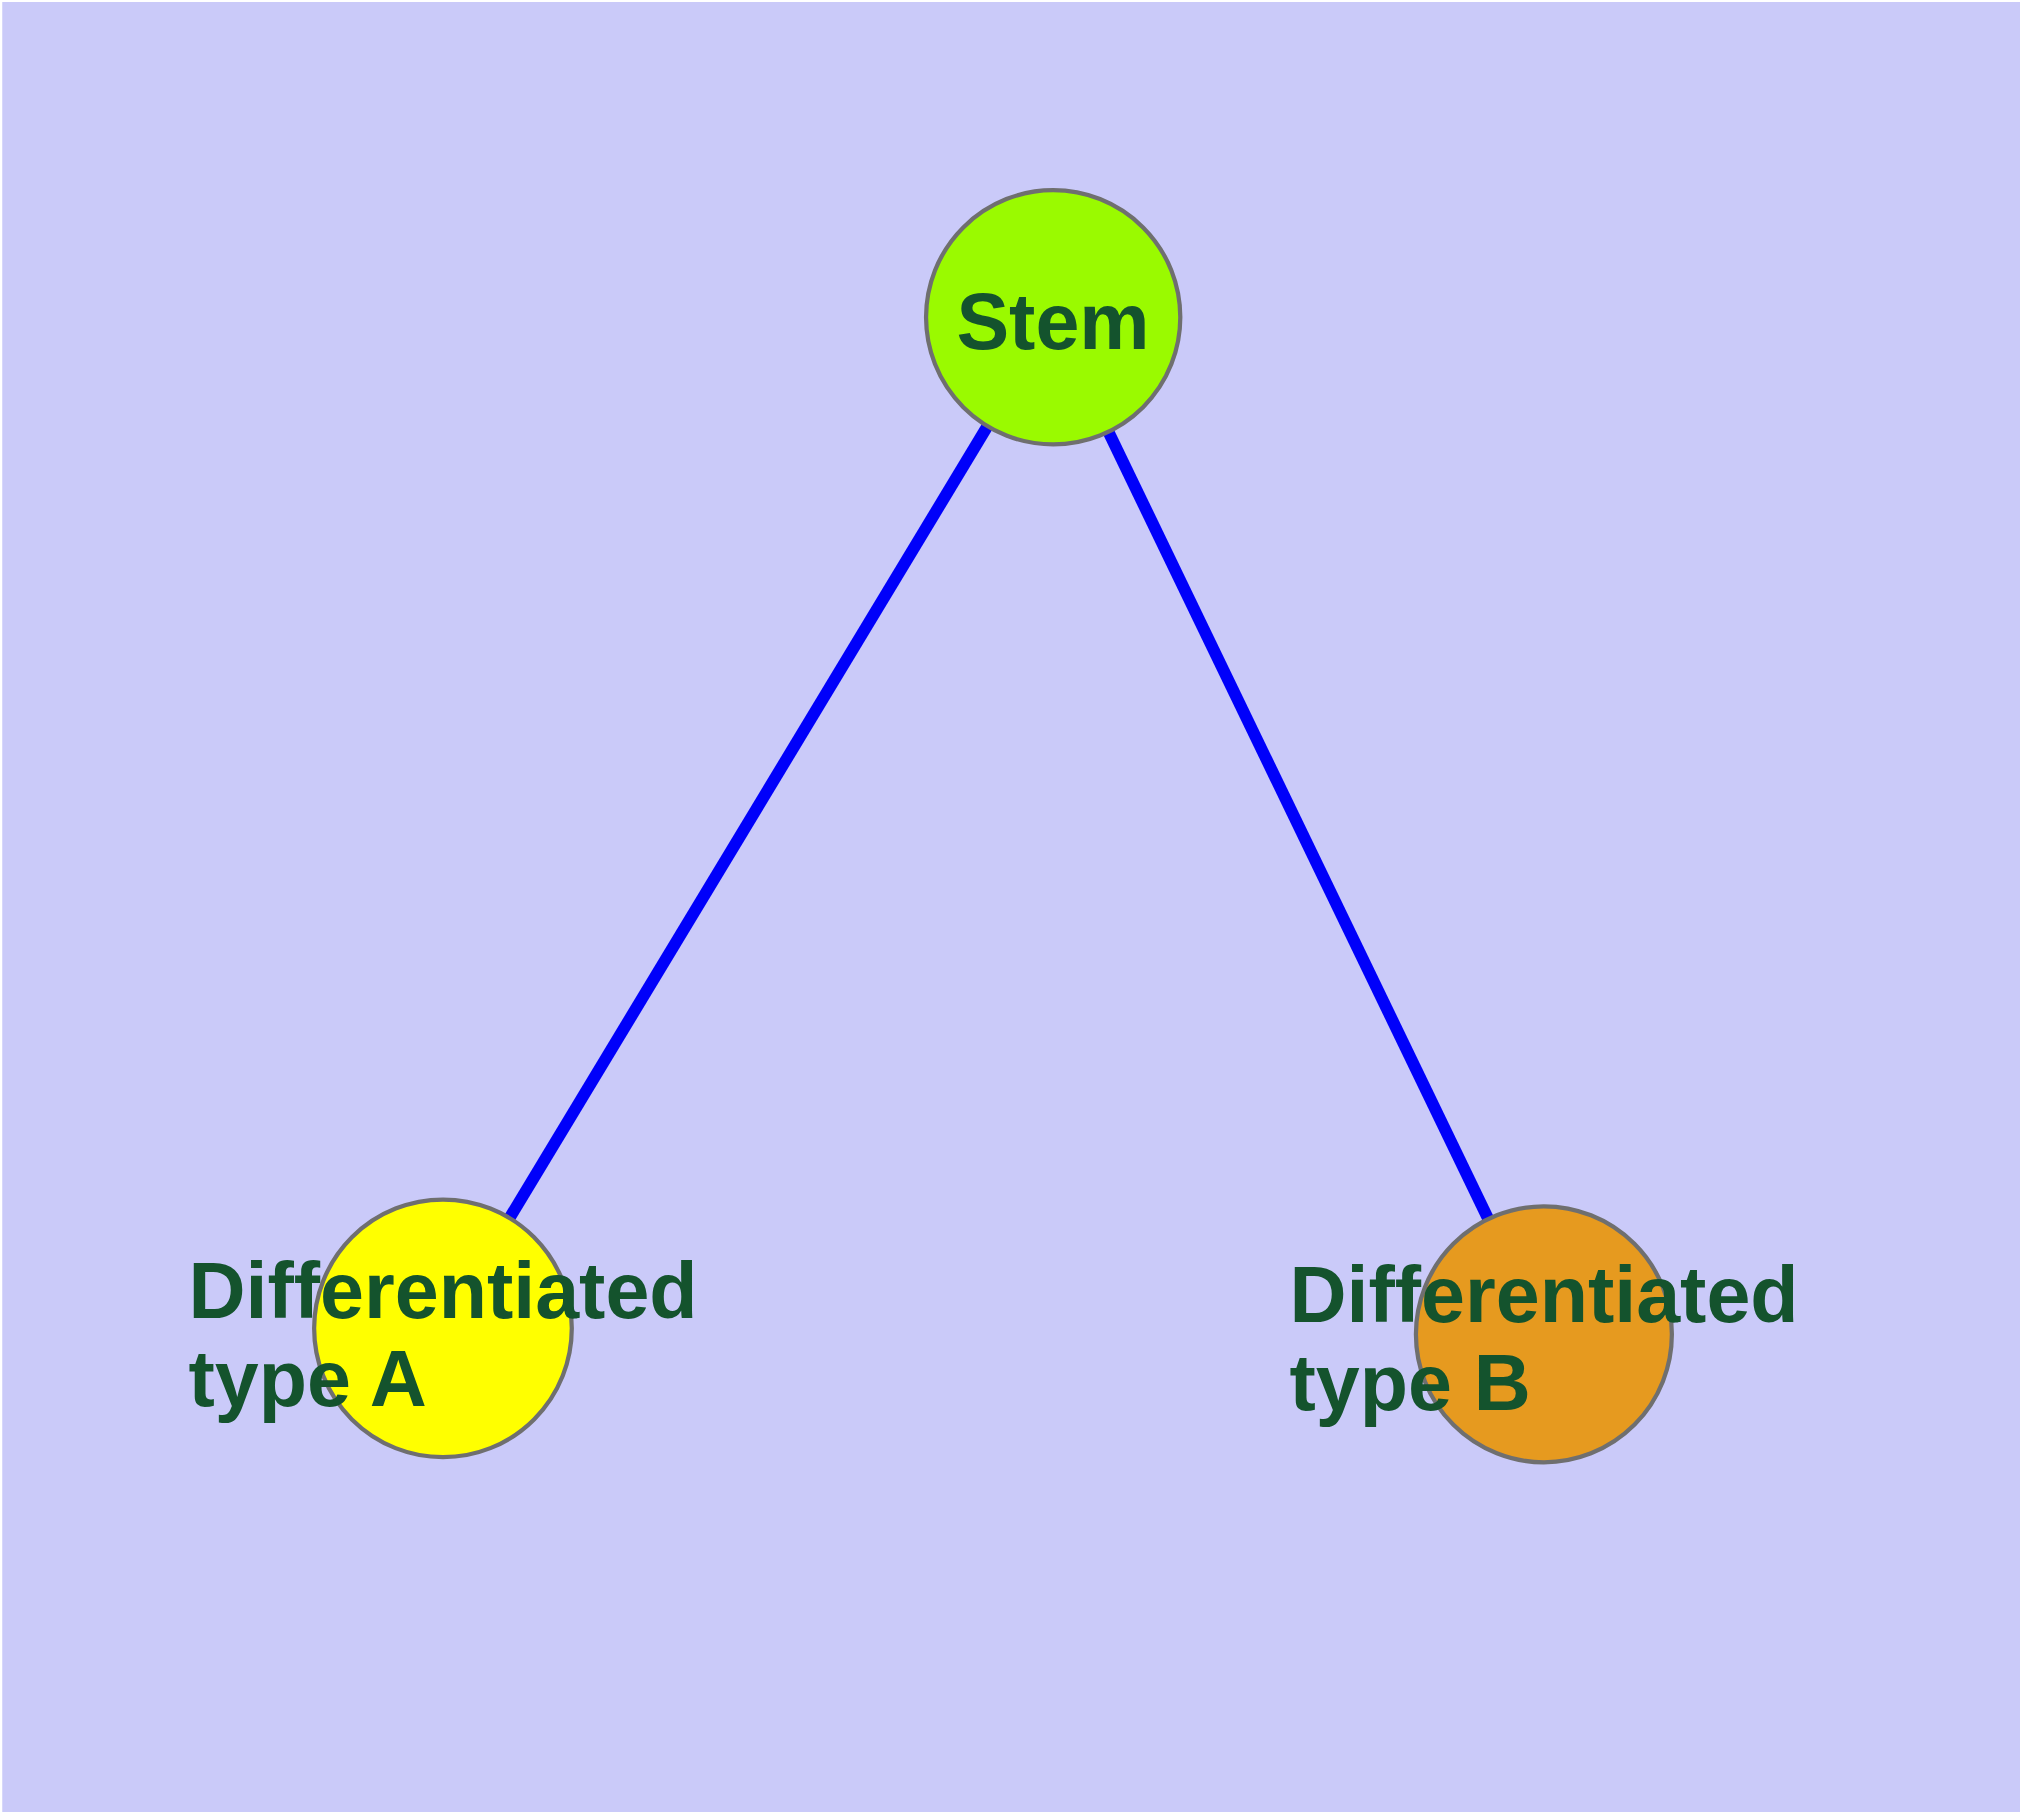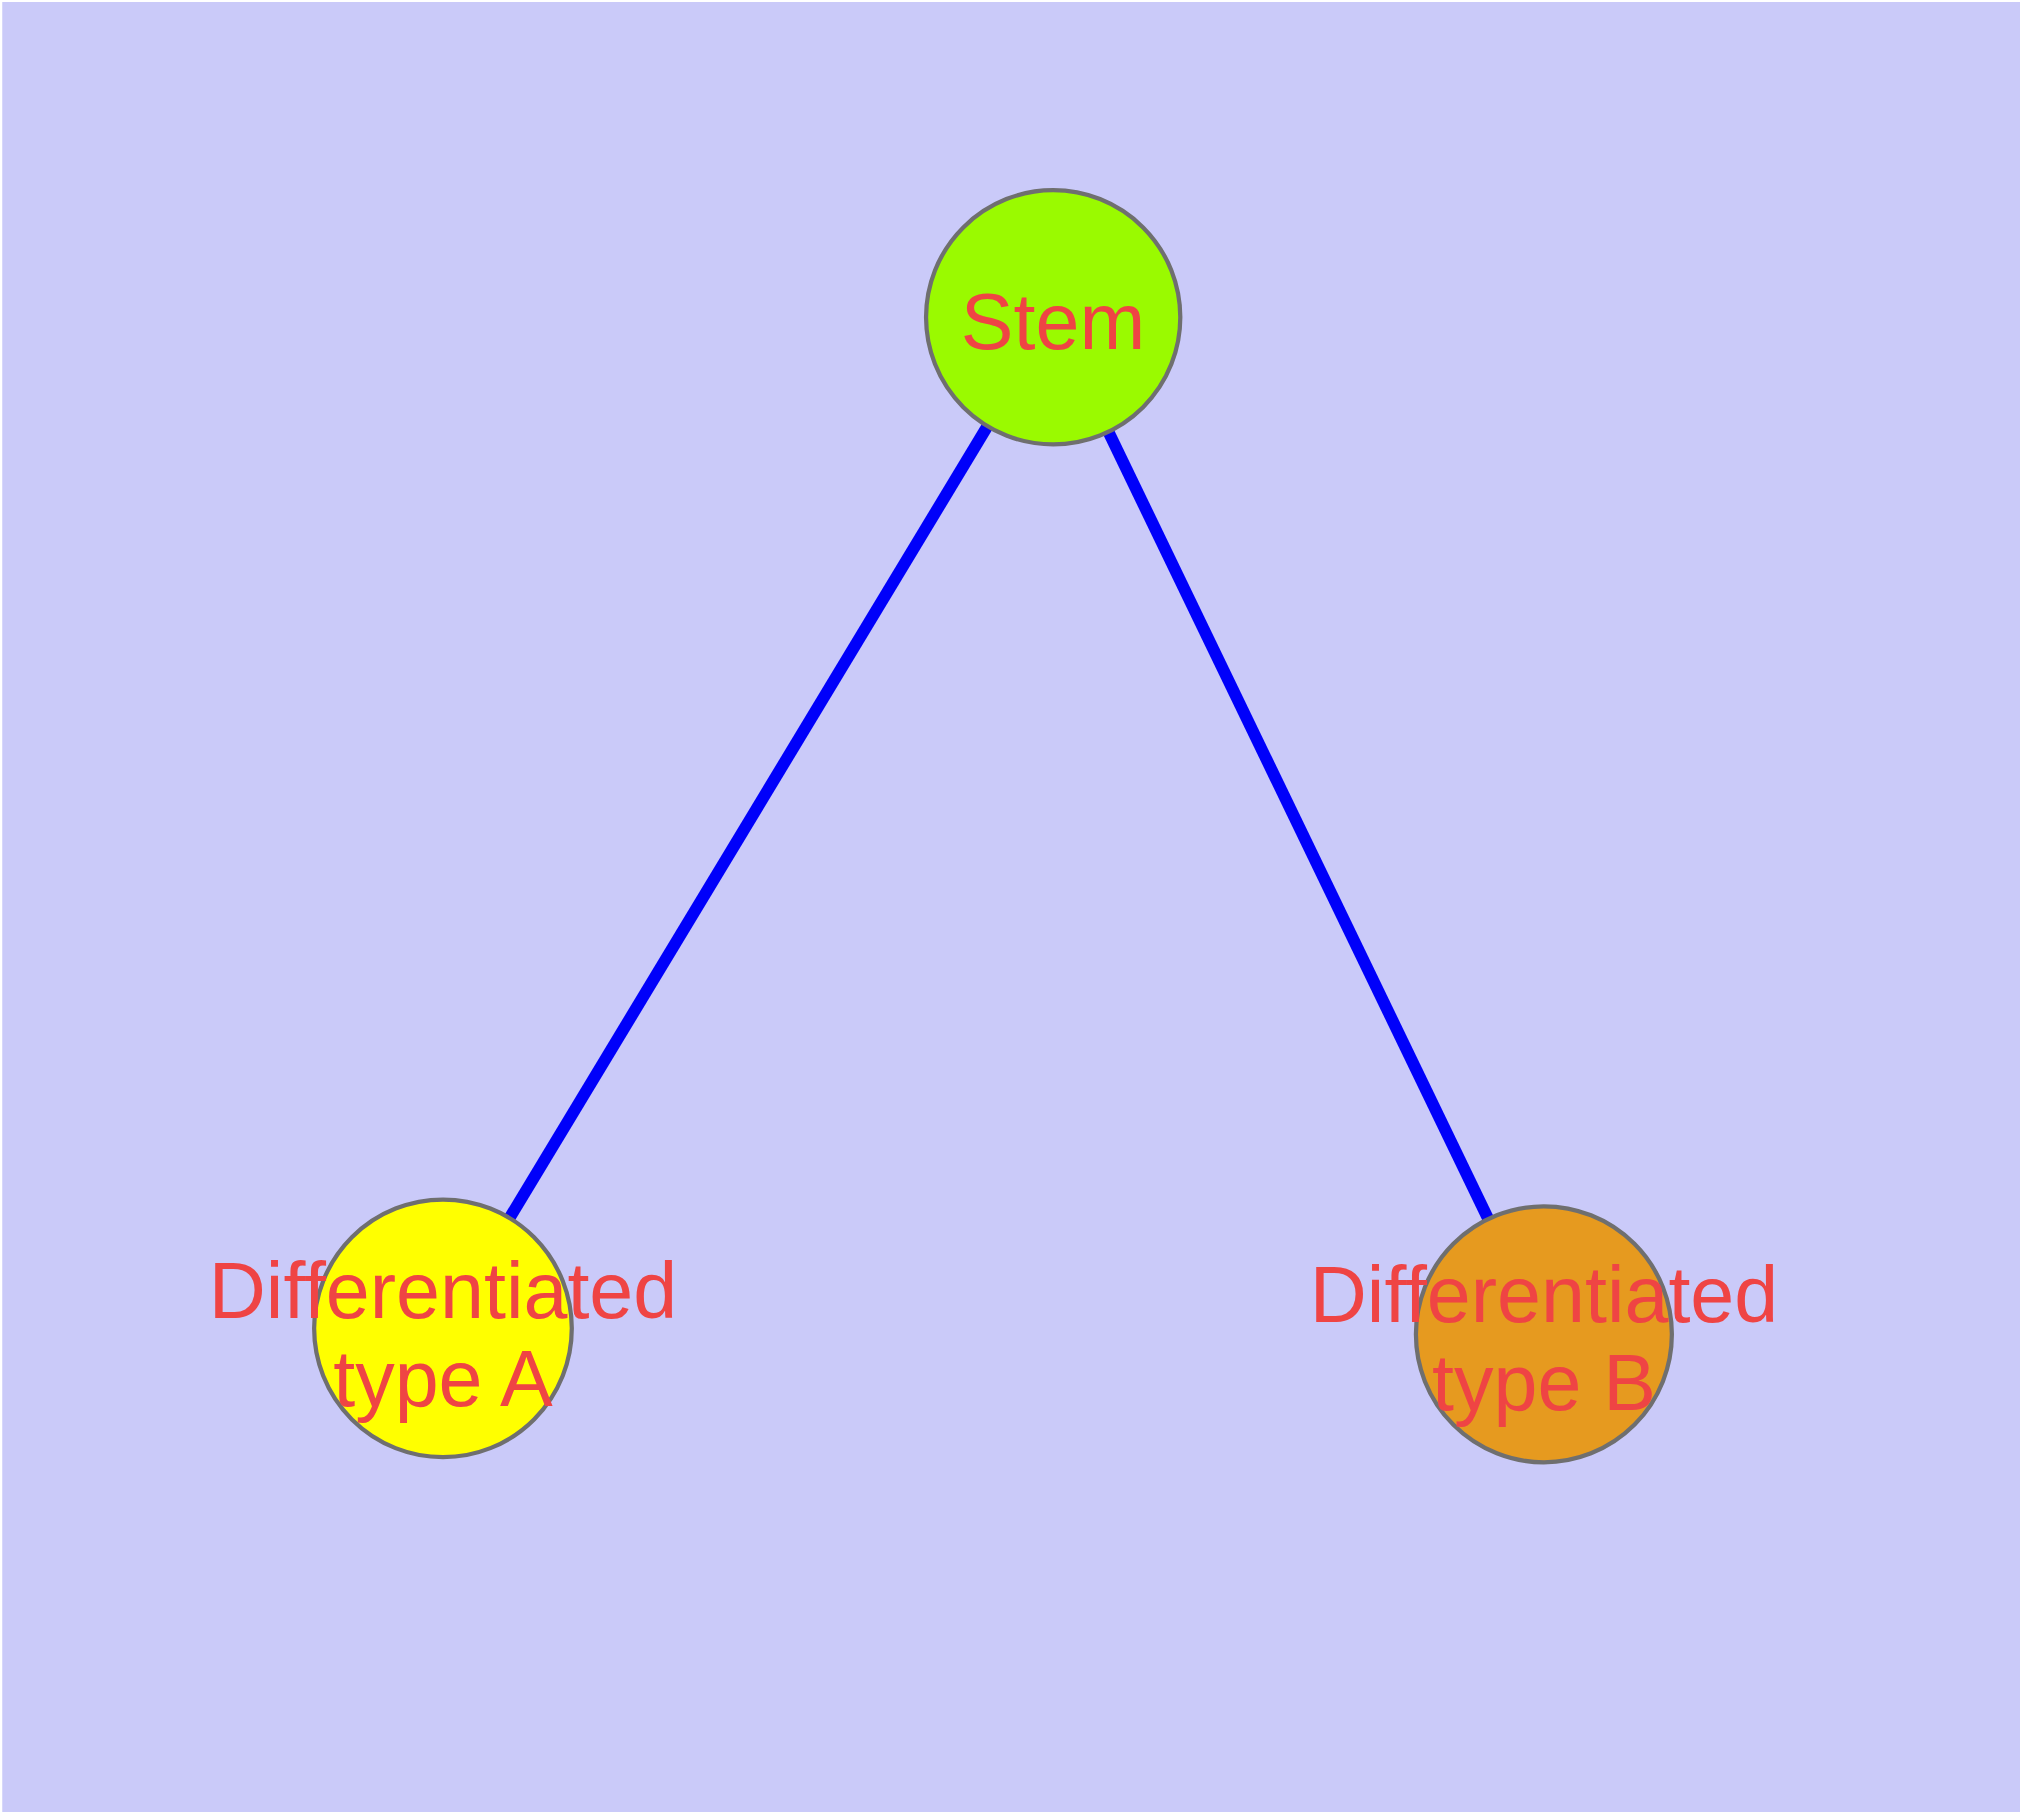--- a/index.html
+++ b/index.html
@@ -29,24 +29,24 @@
     stroke-width: 14;
     stroke-linecap: butt;
   }
   .node {
     stroke: #6F6F6F;
     stroke-width: 5;
   }
   .node-label {
     position: absolute;
     transform: translate(-50%, -50%);
-    text-align: center;
+    text-align: left;
     white-space: pre-line;
-    color: #ef4444;
-    font-weight: normal;
+    color: #14532d;
+    font-weight: bold;
     font-size: 79px;
     line-height: 88px;
     letter-spacing: 0px;
     pointer-events: none;
   }
   .label-stem { left: 1051px; top: 320px; }
   .label-a    { left: 441px;  top: 1333px; }
   .label-b    { left: 1542px; top: 1337px; }
 </style>
 </head>

